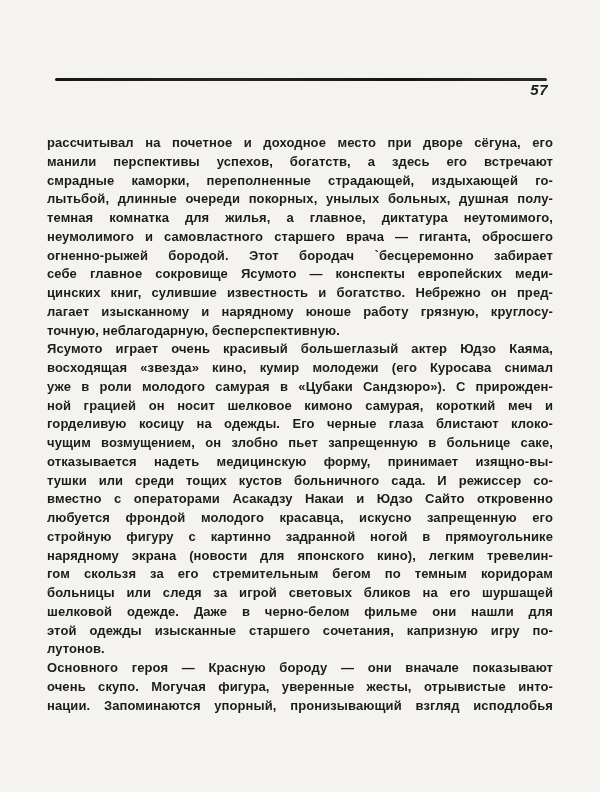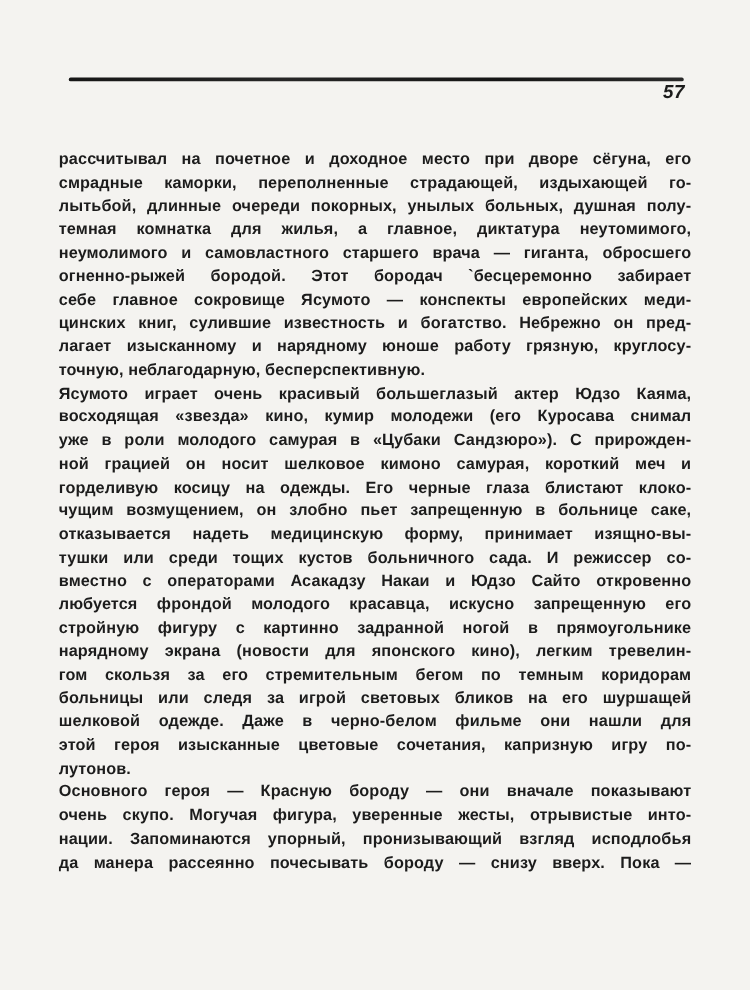--- a/index.html
+++ b/index.html
@@ -9,21 +9,21 @@
   }
   html,body{margin:0;padding:0;}
   body{
     width:600px;height:792px;
     background:var(--paper);
     font-family:"Liberation Sans",sans-serif;
     color:var(--ink);
     overflow:hidden;
     position:relative;
   }
-  .page{position:absolute;inset:0;}
+  .page{position:absolute;inset:0;margin-top:16px;}
   .rule{
     position:absolute;left:55px;top:62px;width:492px;height:3px;
     background:linear-gradient(90deg,#161616 0%,#262626 35%,#151515 70%,#2a2a2a 100%);
     border-radius:2px;
   }
   .pagenum{
     position:absolute;top:66px;right:52px;
     font-weight:700;font-style:italic;font-size:15px;line-height:16px;
     letter-spacing:0.5px;
   }
@@ -49,20 +49,21 @@
 <body>
 
 <div class="page">
 
   <div class="rule"></div>
   <div class="pagenum">57</div>
 
   <div class="textblock">
 
     <div class="line">рассчитывал на почетное и доходное место при дворе сёгуна, его</div>
+    <div class="line">манили перспективы успехов, богатств, а здесь его встречают</div>
     <div class="line">смрадные каморки, переполненные страдающей, издыхающей го-</div>
     <div class="line">лытьбой, длинные очереди покорных, унылых больных, душная полу-</div>
     <div class="line">темная комнатка для жилья, а главное, диктатура неутомимого,</div>
     <div class="line">неумолимого и самовластного старшего врача — гиганта, обросшего</div>
     <div class="line">огненно-рыжей бородой. Этот бородач `бесцеремонно забирает</div>
     <div class="line">себе главное сокровище Ясумото — конспекты европейских меди-</div>
     <div class="line">цинских книг, сулившие известность и богатство. Небрежно он пред-</div>
     <div class="line">лагает изысканному и нарядному юноше работу грязную, круглосу-</div>
     <div class="line end">точную, неблагодарную, бесперспективную.</div>
 
@@ -74,22 +75,21 @@
     <div class="line">чущим возмущением, он злобно пьет запрещенную в больнице саке,</div>
     <div class="line">отказывается надеть медицинскую форму, принимает изящно-вы-</div>
     <div class="line">тушки или среди тощих кустов больничного сада. И режиссер со-</div>
     <div class="line">вместно с операторами Асакадзу Накаи и Юдзо Сайто откровенно</div>
     <div class="line">любуется фрондой молодого красавца, искусно запрещенную его</div>
     <div class="line">стройную фигуру с картинно задранной ногой в прямоугольнике</div>
     <div class="line">нарядному экрана (новости для японского кино), легким тревелин-</div>
     <div class="line">гом скользя за его стремительным бегом по темным коридорам</div>
     <div class="line">больницы или следя за игрой световых бликов на его шуршащей</div>
     <div class="line">шелковой одежде. Даже в черно-белом фильме они нашли для</div>
-    <div class="line">этой героя изысканные цветовые сочетания, капризную игру по-</div>
+    <div class="line">этой одежды изысканные старшего сочетания, капризную игру по-</div>
     <div class="line end">лутонов.</div>
 
     <div class="line">Основного героя — Красную бороду — они вначале показывают</div>
     <div class="line">очень скупо. Могучая фигура, уверенные жесты, отрывистые инто-</div>
     <div class="line">нации. Запоминаются упорный, пронизывающий взгляд исподлобья</div>
-    <div class="line">да манера рассеянно почесывать бороду — снизу вверх. Пока —</div>
   </div>
 
 </div>
 
 </body></html>

